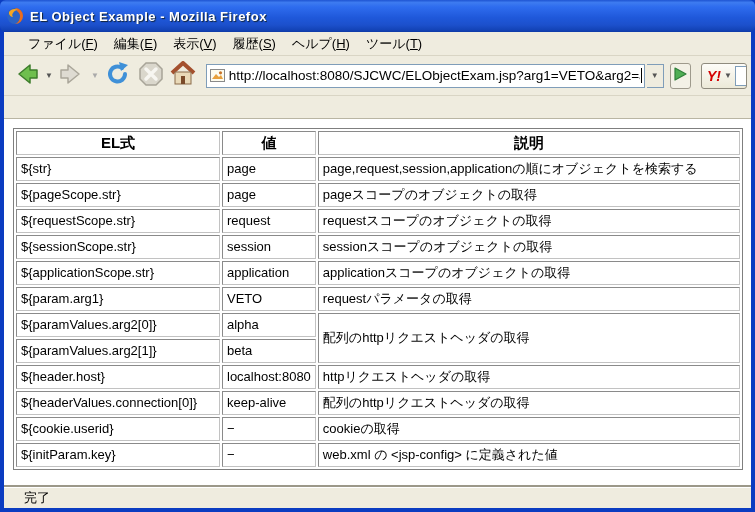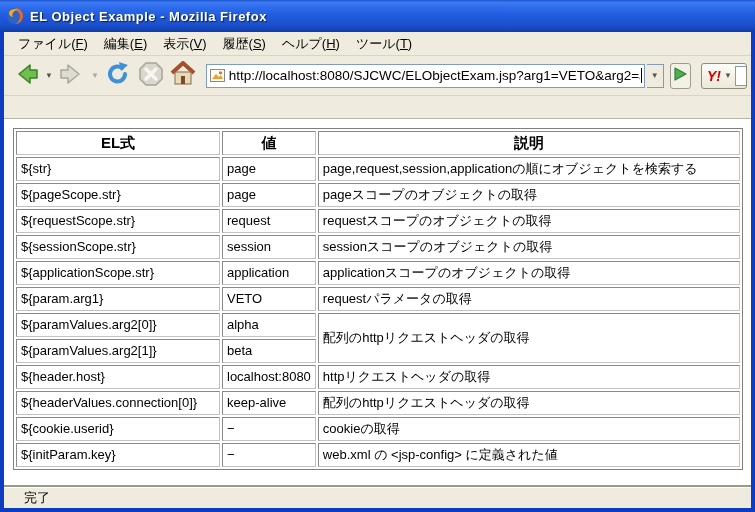--- a/index.html
+++ b/index.html
@@ -5,28 +5,28 @@
   * { margin:0; padding:0; box-sizing:border-box; }
   html,body { width:755px; height:512px; overflow:hidden; }
   body { font-family:"Liberation Sans","DejaVu Sans",sans-serif; font-size:13px; background:#0b3cc1; }
 
   .window { width:755px; height:512px; display:flex; flex-direction:column;
     border-left:4px solid #0b3cc1; border-right:4px solid #0b3cc1; border-bottom:4px solid #0b3cc1; }
 
   
   .titlebar { height:27px; flex:0 0 27px; display:flex; align-items:center; padding:16px 6px; gap:6px;
     margin:-0px -4px 0 -4px;
-    background:linear-gradient(180deg,#1e54d2 0%,#3d7bf0 8%,#2e6cee 22%,#1f58da 55%,#1c50cc 78%,#1343b6 94%,#0e3aa6 100%); }
+    background:linear-gradient(180deg,#1e54d2 0%,#3d7bf0 8%,#2e6cee 22%,#1f58da 55%,#1c50cc 78%,#1343b6 94%,#0e3aa6 100%);border-radius:6px; }
   .title-text { color:#fff; font-weight:bold; font-size:13px; text-shadow:1px 1px 1px #123; letter-spacing:.5px;
     white-space:nowrap; overflow:hidden; }
   .ff-icon { width:18px; height:18px; display:inline-flex; }
 
   
   .menubar { height:24px; flex:0 0 24px; background:#efecdf; display:flex; align-items:center;
-    padding-left:6px; border-bottom:1px solid #d9d5c5; }
+    padding-left:16px; border-bottom:1px solid #d9d5c5; }
   .menu-item { padding:3px 8px; color:#000; cursor:default; white-space:nowrap; }
   .ukey { text-decoration:underline; }
 
   
   .navbar { height:40px; flex:0 0 40px; background:#efecdf; display:flex; align-items:center;
     padding:0 4px 0 6px; gap:2px; border-bottom:1px solid #d9d5c5; overflow:hidden; }
   .tb-btn { display:flex; align-items:center; justify-content:center; border:1px solid transparent;
     border-radius:3px; padding:1px; }
   .caret { font-size:8px; color:#555; padding:0 1px; }
   .caret.dim { color:#aaa; }

